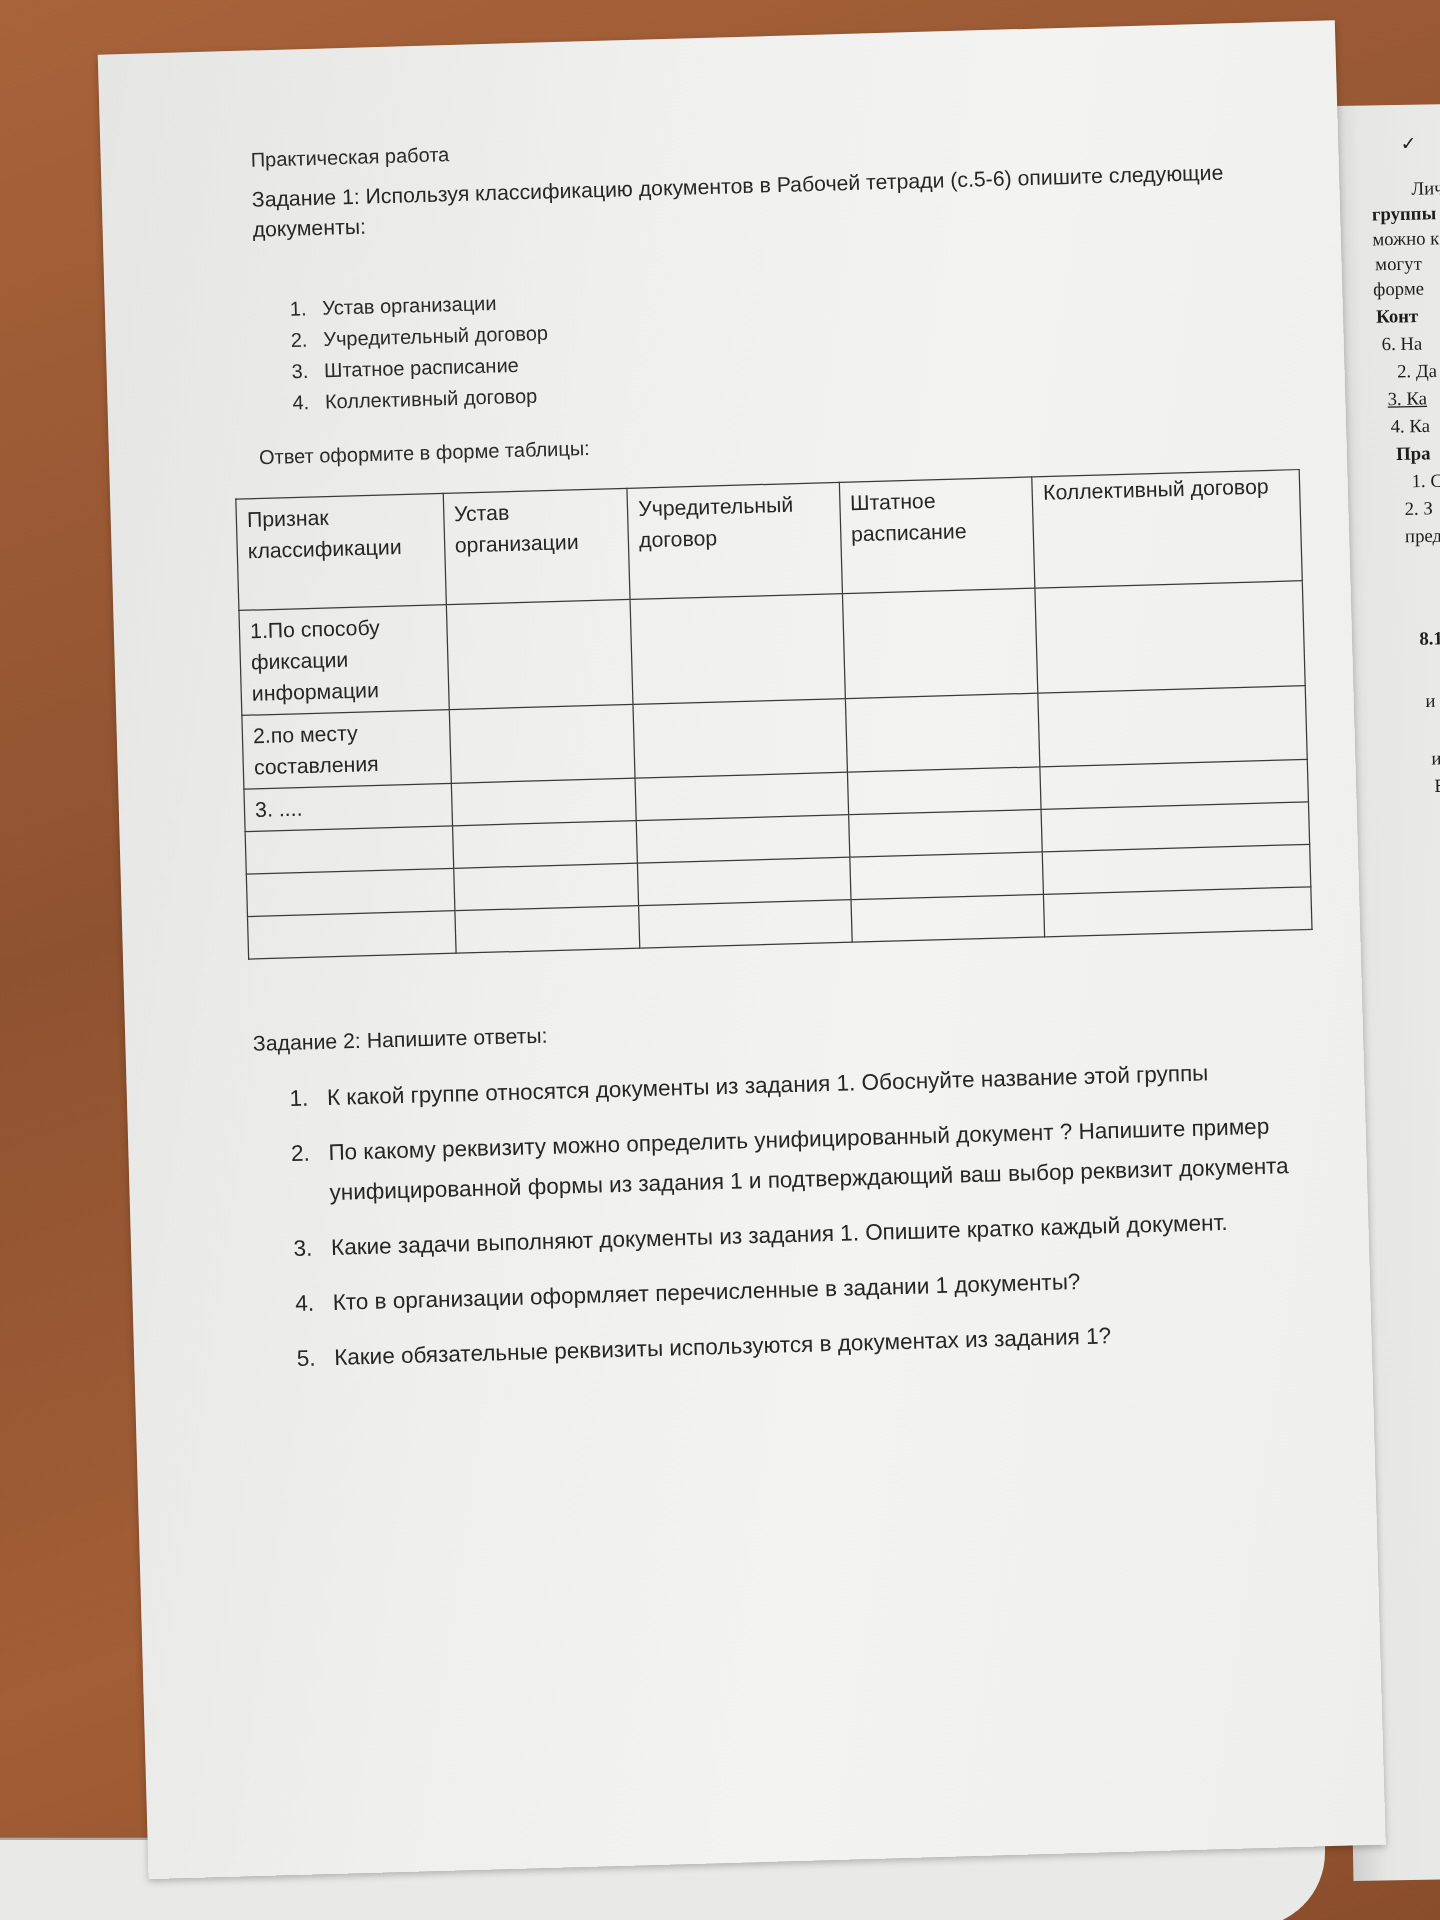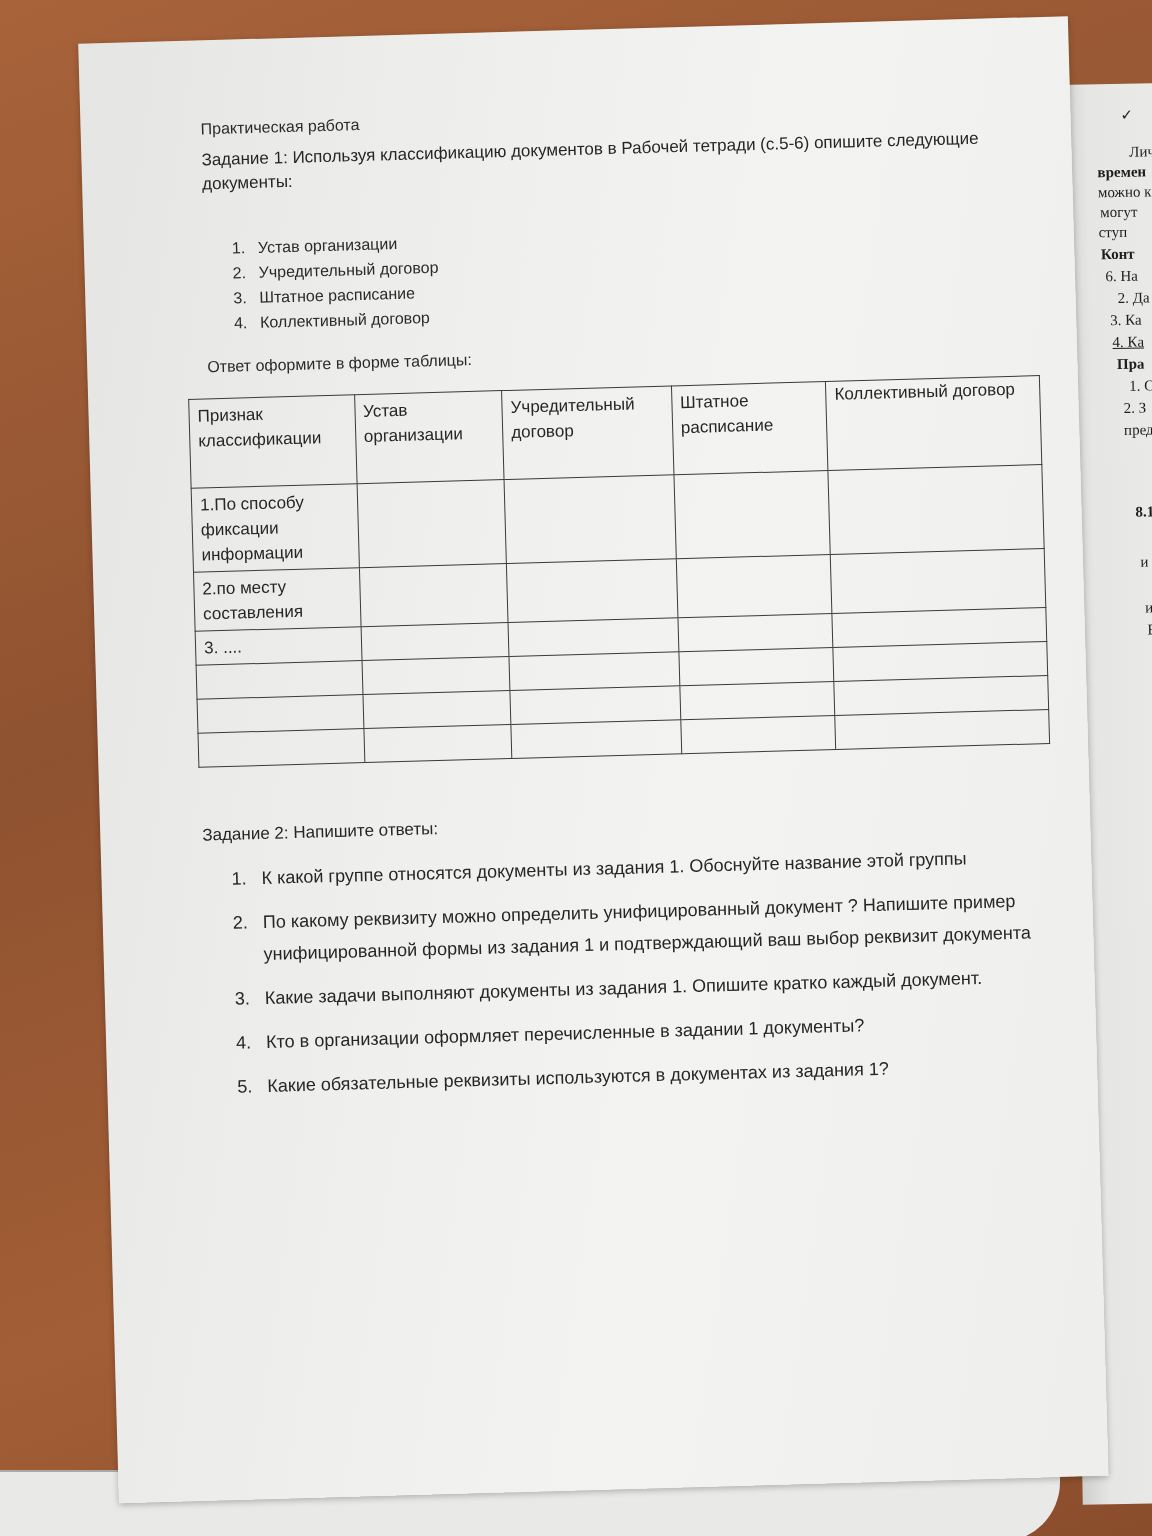--- a/index.html
+++ b/index.html
@@ -155,29 +155,29 @@
     .q-list li .txt { flex: 1; }
   </style>
 </head>
 <body>
 
 <div class="desk"></div>
 
 <div class="side-page" id="side-page">
     <div class="line" style="top: 22px; left: 62px;">✓</div>
     <div class="line" style="top: 60px; left: 70px;">Лич</div>
-    <div class="line bold" style="top: 80px; left: 38px;">времен</div>
+    <div class="line bold" style="top: 80px; left: 38px;">группы</div>
     <div class="line" style="top: 100px; left: 38px;">можно к</div>
     <div class="line" style="top: 120px; left: 40px;">могут</div>
-    <div class="line" style="top: 140px; left: 38px;">ступ</div>
+    <div class="line" style="top: 140px; left: 38px;">форме</div>
     <div class="line bold" style="top: 162px; left: 40px;">Конт</div>
     <div class="line" style="top: 184px; left: 44px;">6. На</div>
     <div class="line" style="top: 206px; left: 56px;">2. Да</div>
-    <div class="line" style="top: 228px; left: 48px;">3. Ка</div>
-    <div class="line" style="top: 250px; left: 50px; text-decoration: underline;">4. Ка</div>
+    <div class="line" style="top: 228px; left: 48px; text-decoration: underline;">3. Ка</div>
+    <div class="line" style="top: 250px; left: 50px;">4. Ка</div>
     <div class="line bold" style="top: 272px; left: 54px;">Пра</div>
     <div class="line" style="top: 294px; left: 66px;">1. С</div>
     <div class="line" style="top: 316px; left: 60px;">2. З</div>
     <div class="line" style="top: 338px; left: 60px;">пред</div>
     <div class="line" style="top: 360px; left: 62px; margin-left: 44px;">3. С</div>
     <div class="line bold" style="top: 420px; left: 70px;">8.1</div>
     <div class="line" style="top: 470px; left: 74px;">и н</div>
     <div class="line" style="top: 516px; left: 78px;">ил</div>
     <div class="line" style="top: 538px; left: 80px;">В</div>
   </div>

